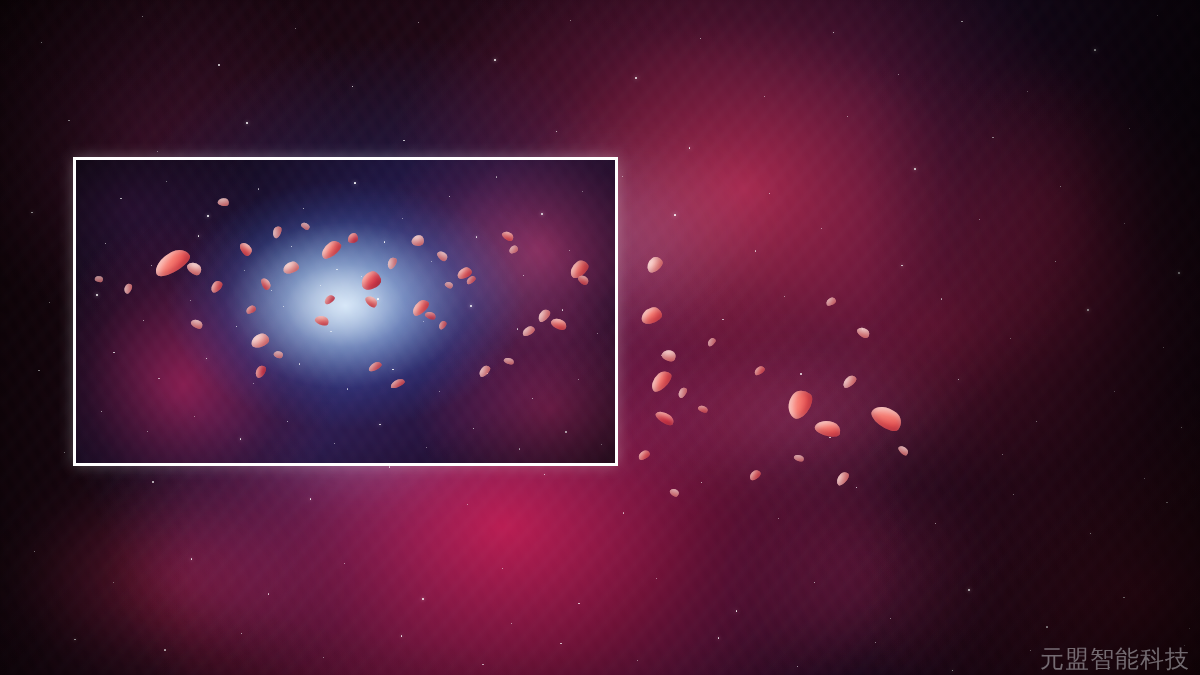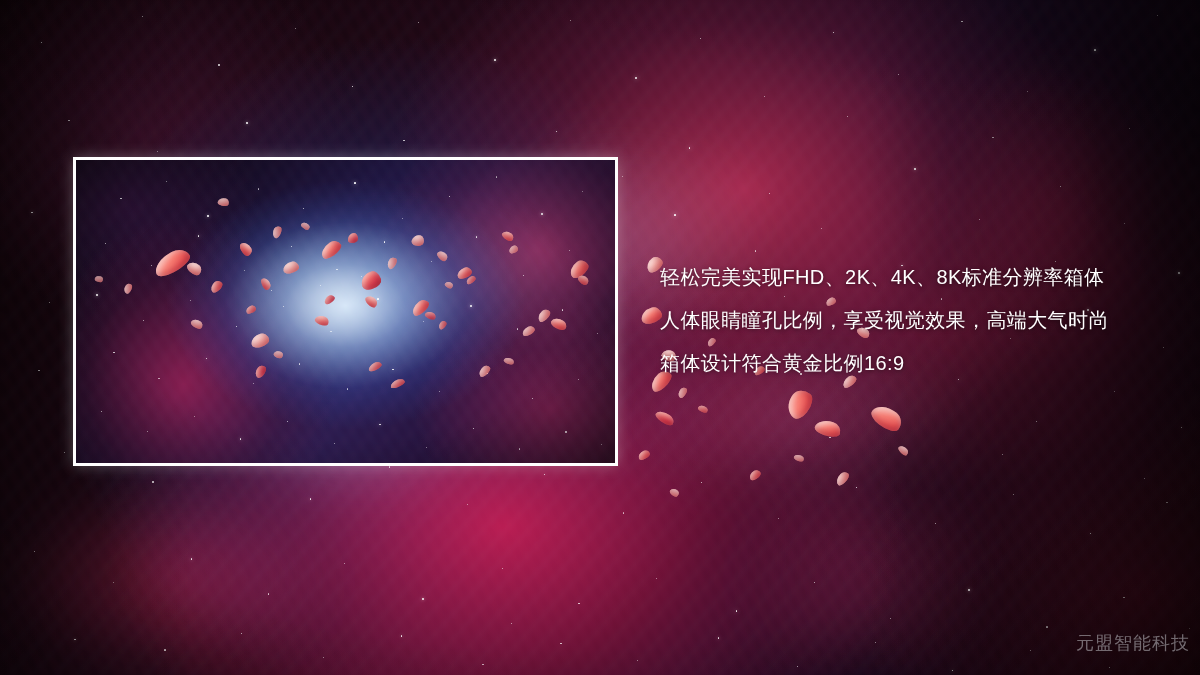--- a/index.html
+++ b/index.html
@@ -151,22 +151,22 @@
     font-size: 20px;
     line-height: 43px;
     color: #ffffff;
     letter-spacing: 0.4px;
     white-space: nowrap;
     text-shadow: 0 1px 4px rgba(0,0,0,0.55);
   }
   #watermark {
     position: absolute;
     right: 10px;
-    bottom: 20px;
-    font-size: 18px;
+    bottom: 0;
+    font-size: 24px;
     letter-spacing: 1px;
     color: rgba(190,190,195,0.55);
   }
 </style>
 </head>
 <body>
 
 <div id="slide">
 
   <div class="bg-layer" id="bg-base"></div>
@@ -427,21 +427,16 @@
       <div class="petal pale" style="left: 71.4%; top: 48.6%; width: 13px; height: 9px; transform: rotate(40deg); opacity: 0.92;"></div>
       <div class="petal pale" style="left: 68.8%; top: 44.2%; width: 10px; height: 7px; transform: rotate(-20deg); opacity: 0.88;"></div>
       <div class="petal" style="left: 72.6%; top: 60.4%; width: 32px; height: 20px; transform: rotate(38deg); opacity: 0.96;"></div>
       <div class="petal pale" style="left: 69.6%; top: 70.2%; width: 15px; height: 9px; transform: rotate(-45deg); opacity: 0.93;"></div>
       <div class="petal pale" style="left: 66.2%; top: 67.4%; width: 10px; height: 6px; transform: rotate(25deg); opacity: 0.88;"></div>
       <div class="petal" style="left: 62.4%; top: 69.8%; width: 12px; height: 8px; transform: rotate(-30deg); opacity: 0.9;"></div>
       <div class="petal pale" style="left: 74.8%; top: 66.2%; width: 11px; height: 7px; transform: rotate(50deg); opacity: 0.9;"></div>
       <div class="petal pale" style="left: 58.9%; top: 50.2%; width: 9px; height: 6px; transform: rotate(-40deg); opacity: 0.86;"></div>
     </div>
 
-  <div id="body-text">
-    <div class="body-line">轻松完美实现FHD、2K、4K、8K标准分辨率箱体</div>
-    <div class="body-line">人体眼睛瞳孔比例，享受视觉效果，高端大气时尚</div>
-    <div class="body-line">箱体设计符合黄金比例16:9</div>
-  </div>
 
   <div id="watermark">元盟智能科技</div>
 
 </div>
 
 </body></html>

